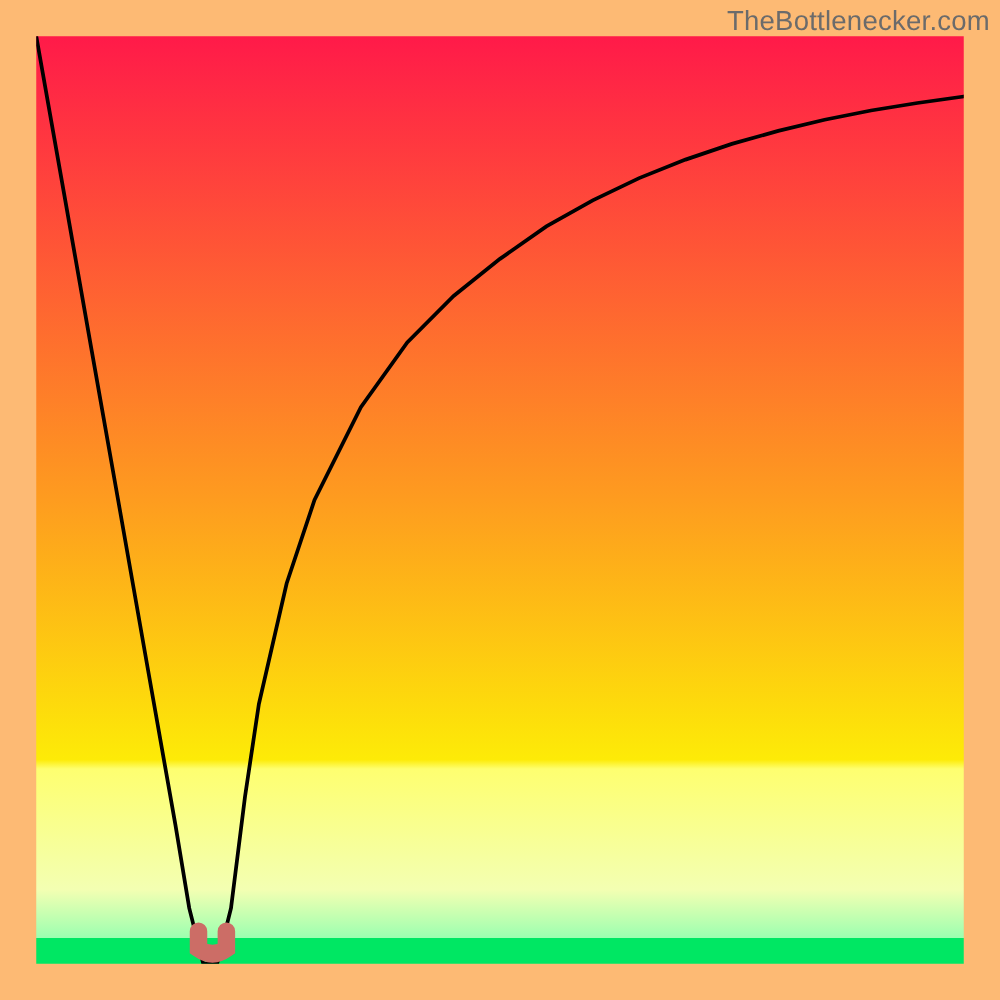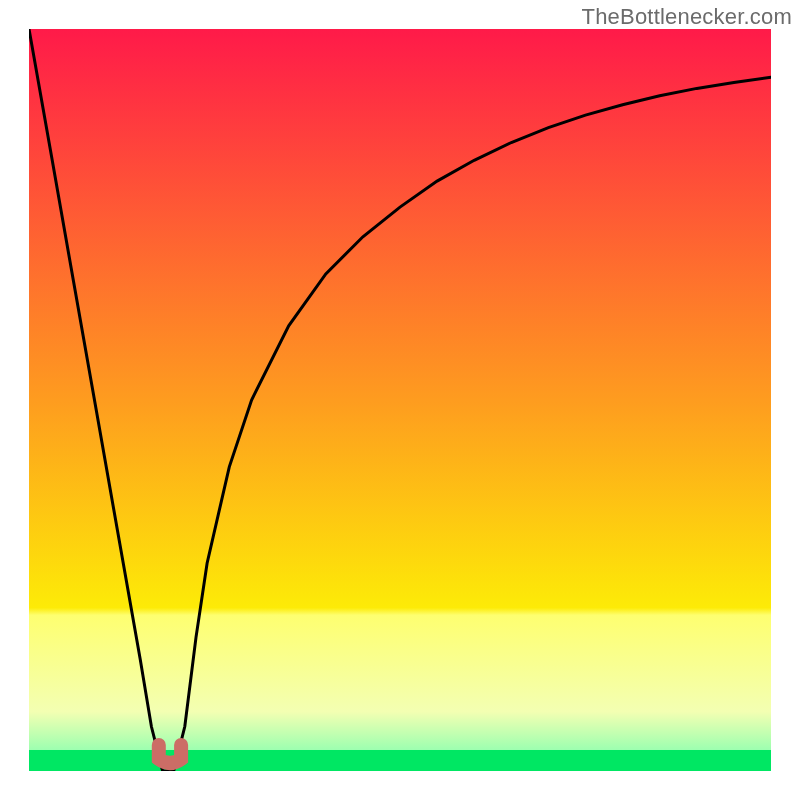--- a/index.html
+++ b/index.html
@@ -8,21 +8,21 @@
     width: 800px;
     height: 800px;
     background: #000;
     font-family: Arial, Helvetica, sans-serif;
     overflow: hidden;
   }
   .frame {
     position: relative;
     width: 800px;
     height: 800px;
-    background: #ffffff;
+    background: #fdba74;
   }
   .plot {
     position: absolute;
     left: 29px;
     top: 29px;
     width: 742px;
     height: 742px;
     background: linear-gradient(
       to bottom,
       var(--c0) 0%,

